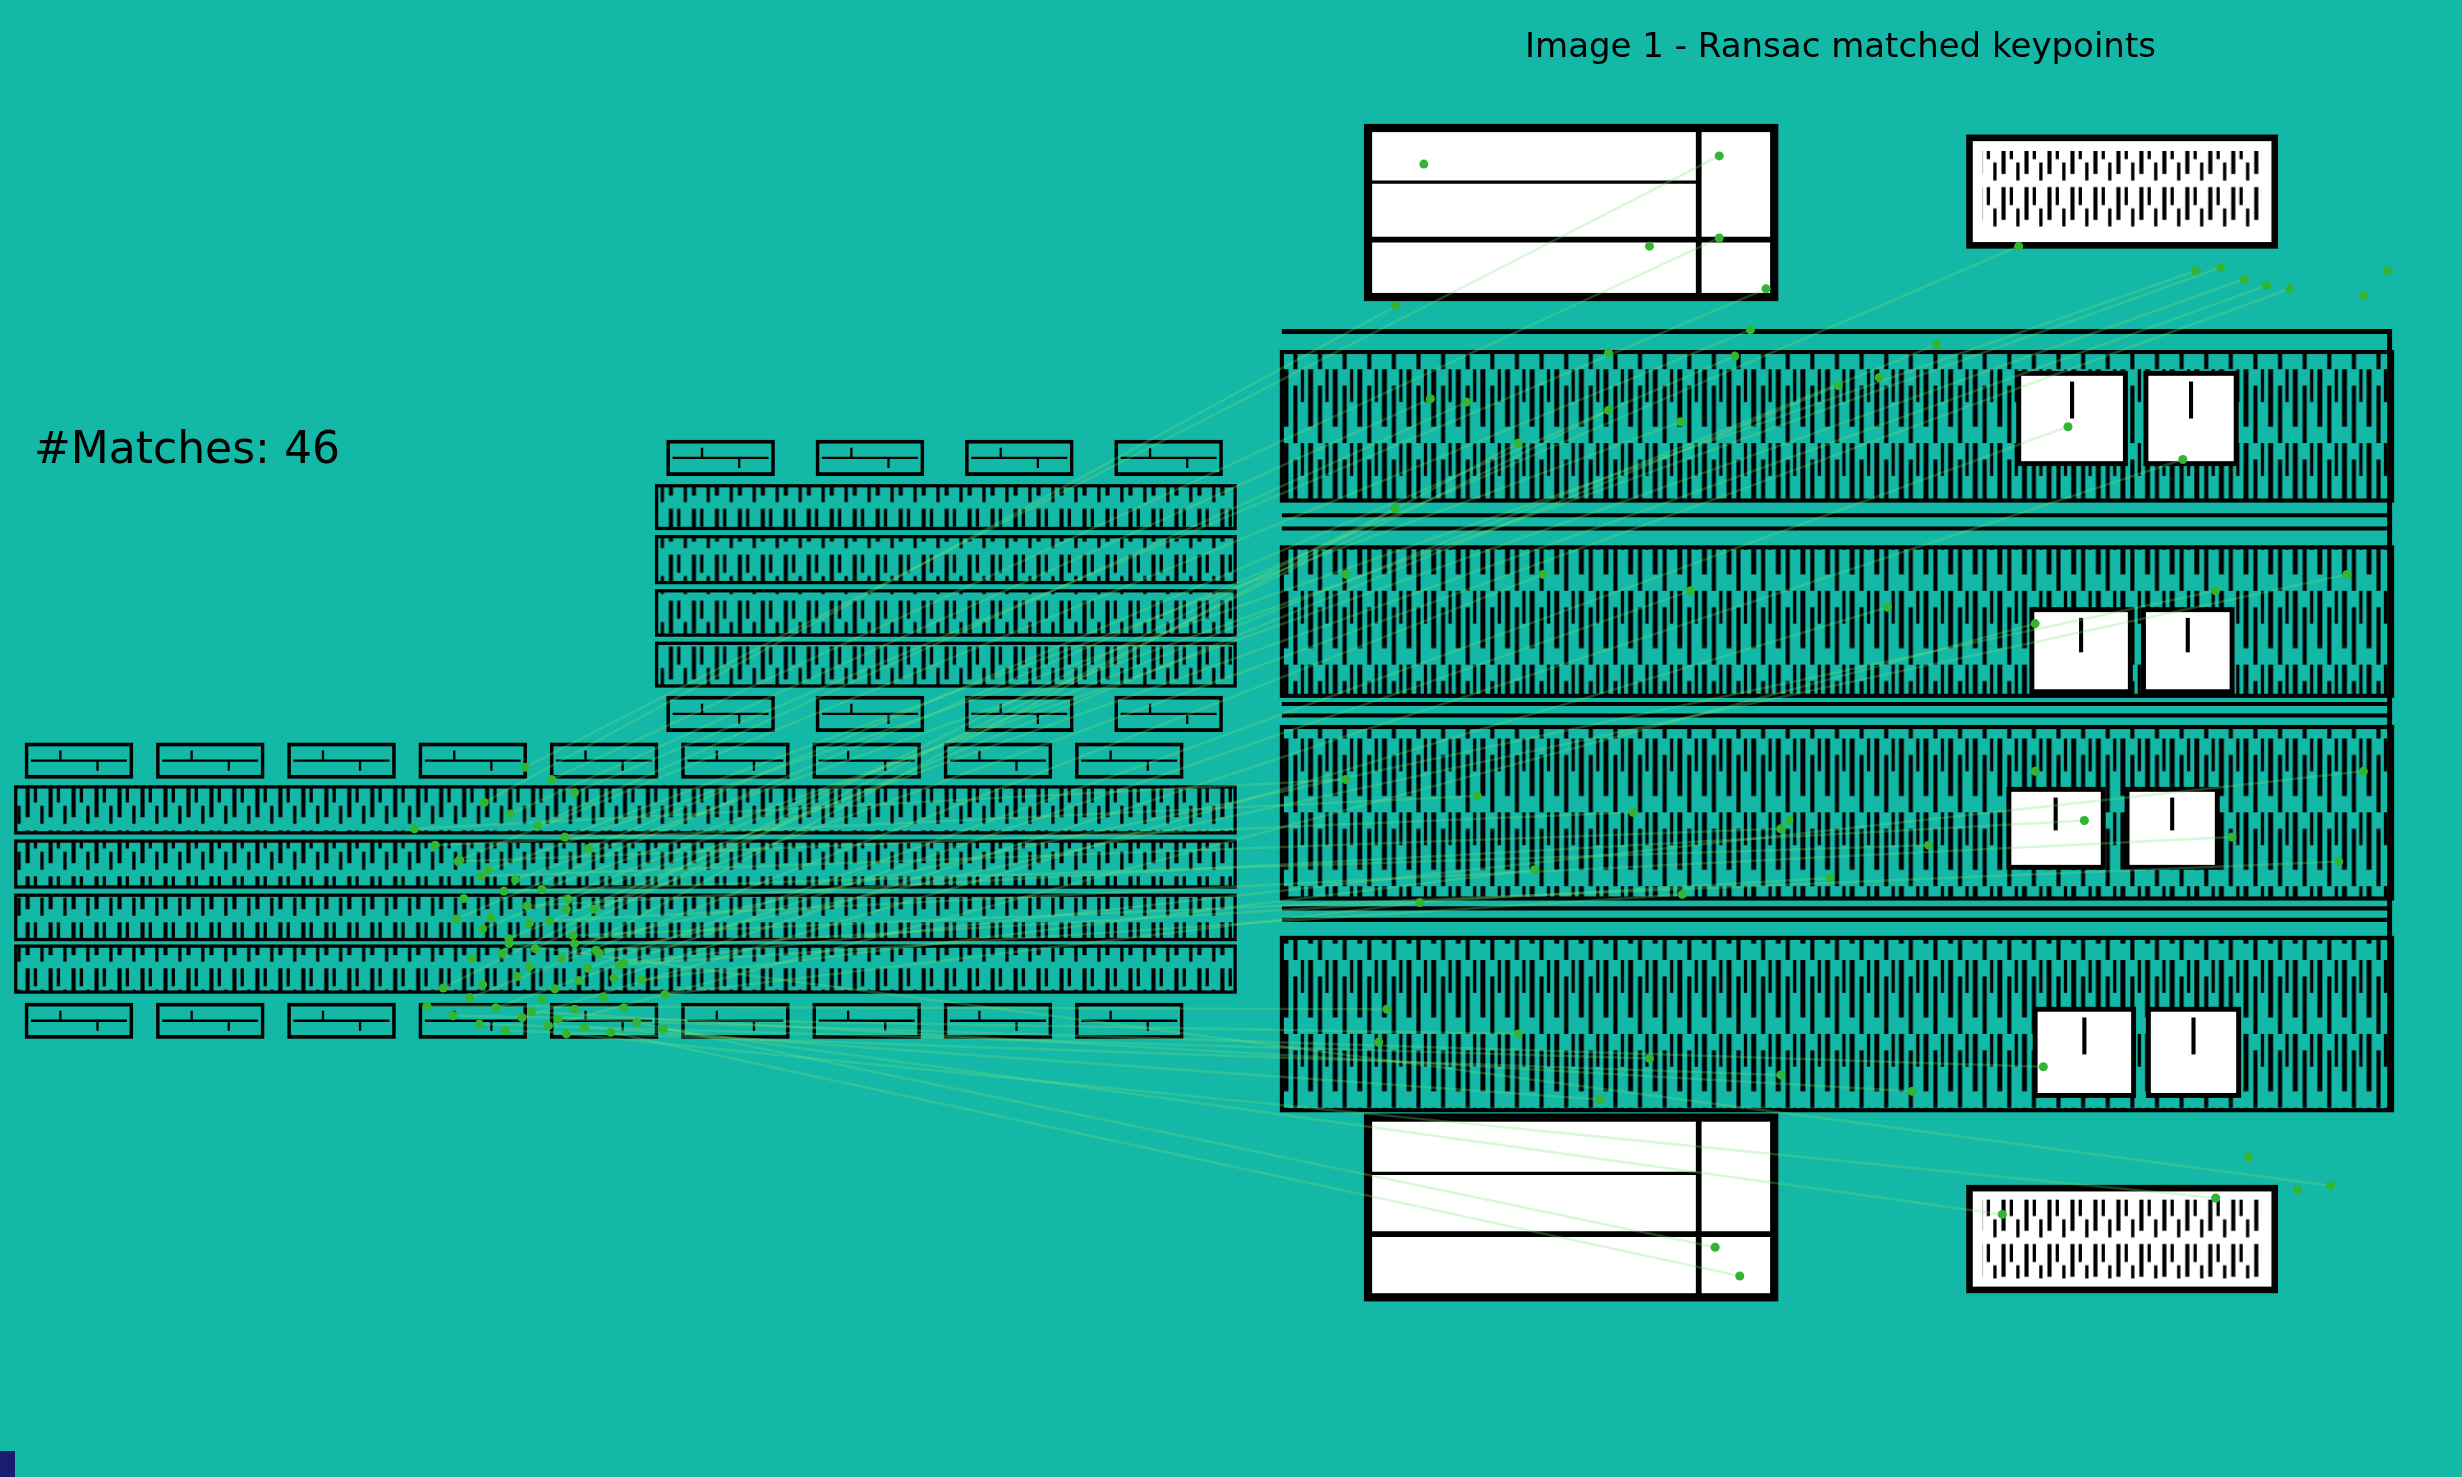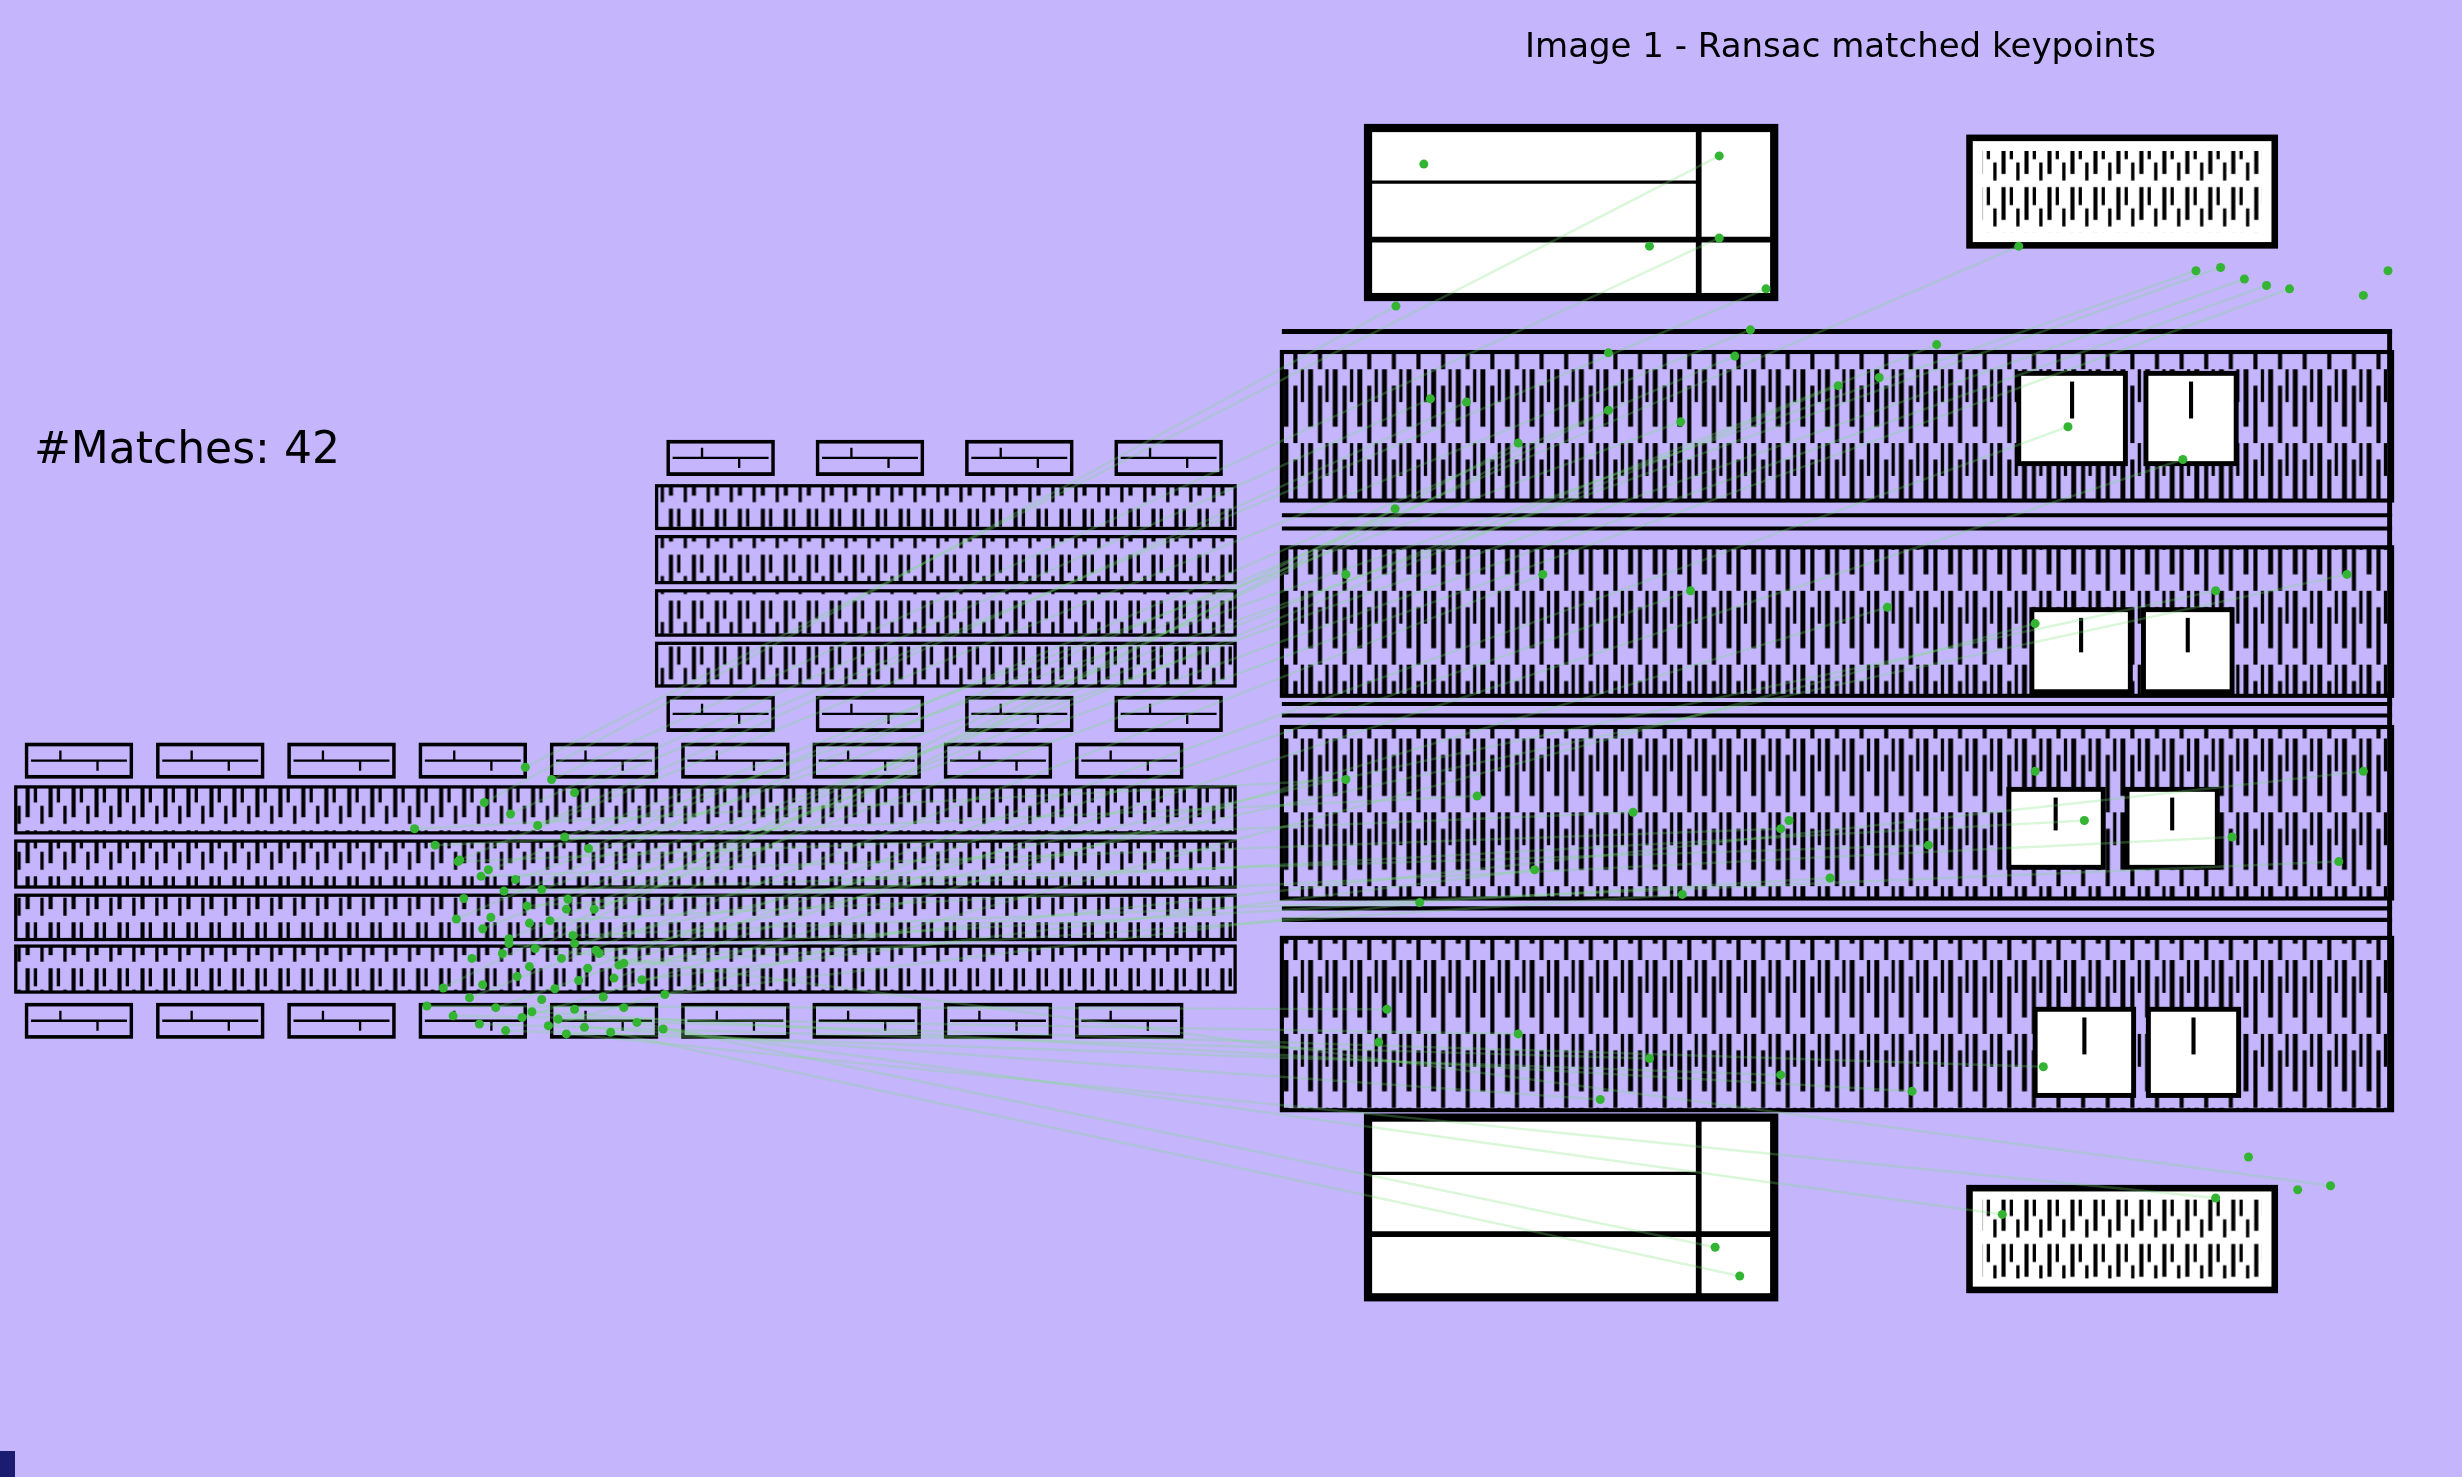--- a/index.html
+++ b/index.html
@@ -1,35 +1,35 @@
 <!DOCTYPE html>
 <html style="font-size:13px"><head>
 <meta charset="utf-8">
 <style>
   * { box-sizing: border-box; }
   body { margin: 0; background: #ffffff; }
   .canvas {
     position: relative; width: 2462px; height: 1477px;
-    background: #c4b5fd; overflow: hidden;
+    background: #14b8a6; overflow: hidden;
     font-family: "DejaVu Sans", "Liberation Sans", sans-serif; color: #000;
   }
   .title { position: absolute; font-size: 34px; text-align: center; white-space: nowrap; }
   .t1 { left: 1307px; top: 24.6px; width: 1067px; }
   .t0 { left: 8.2px;  top: 371px; width: 1231px; }
   .matches-label { position: absolute; left: 34px; top: 422px; font-size: 44px; }
   svg.layer { position: absolute; left: 0; top: 0; }
   .corner { position: absolute; left: 0; top: 1451px; width: 14.8px; height: 26px; }
 </style>
 </head>
 <body>
 
 <div class="canvas">
 
   <div class="title t1">Image 1 - Ransac matched keypoints</div>
-  <div class="matches-label">#Matches: 42</div>
+  <div class="matches-label">#Matches: 46</div>
 
   <svg class="layer" id="plans" width="2462" height="1477" viewBox="0 0 3000 1800">
     <defs>
       <pattern id="comb" width="28" height="56" patternUnits="userSpaceOnUse">
         <rect x="3" y="4" width="5" height="40" fill="#000"></rect>
         <rect x="13" y="4" width="4" height="22" fill="#000"></rect>
         <rect x="21" y="30" width="4" height="22" fill="#000"></rect>
       </pattern>
       <pattern id="comb2" width="30" height="90" patternUnits="userSpaceOnUse">
         <rect x="4" y="0" width="6" height="70" fill="#000"></rect>

